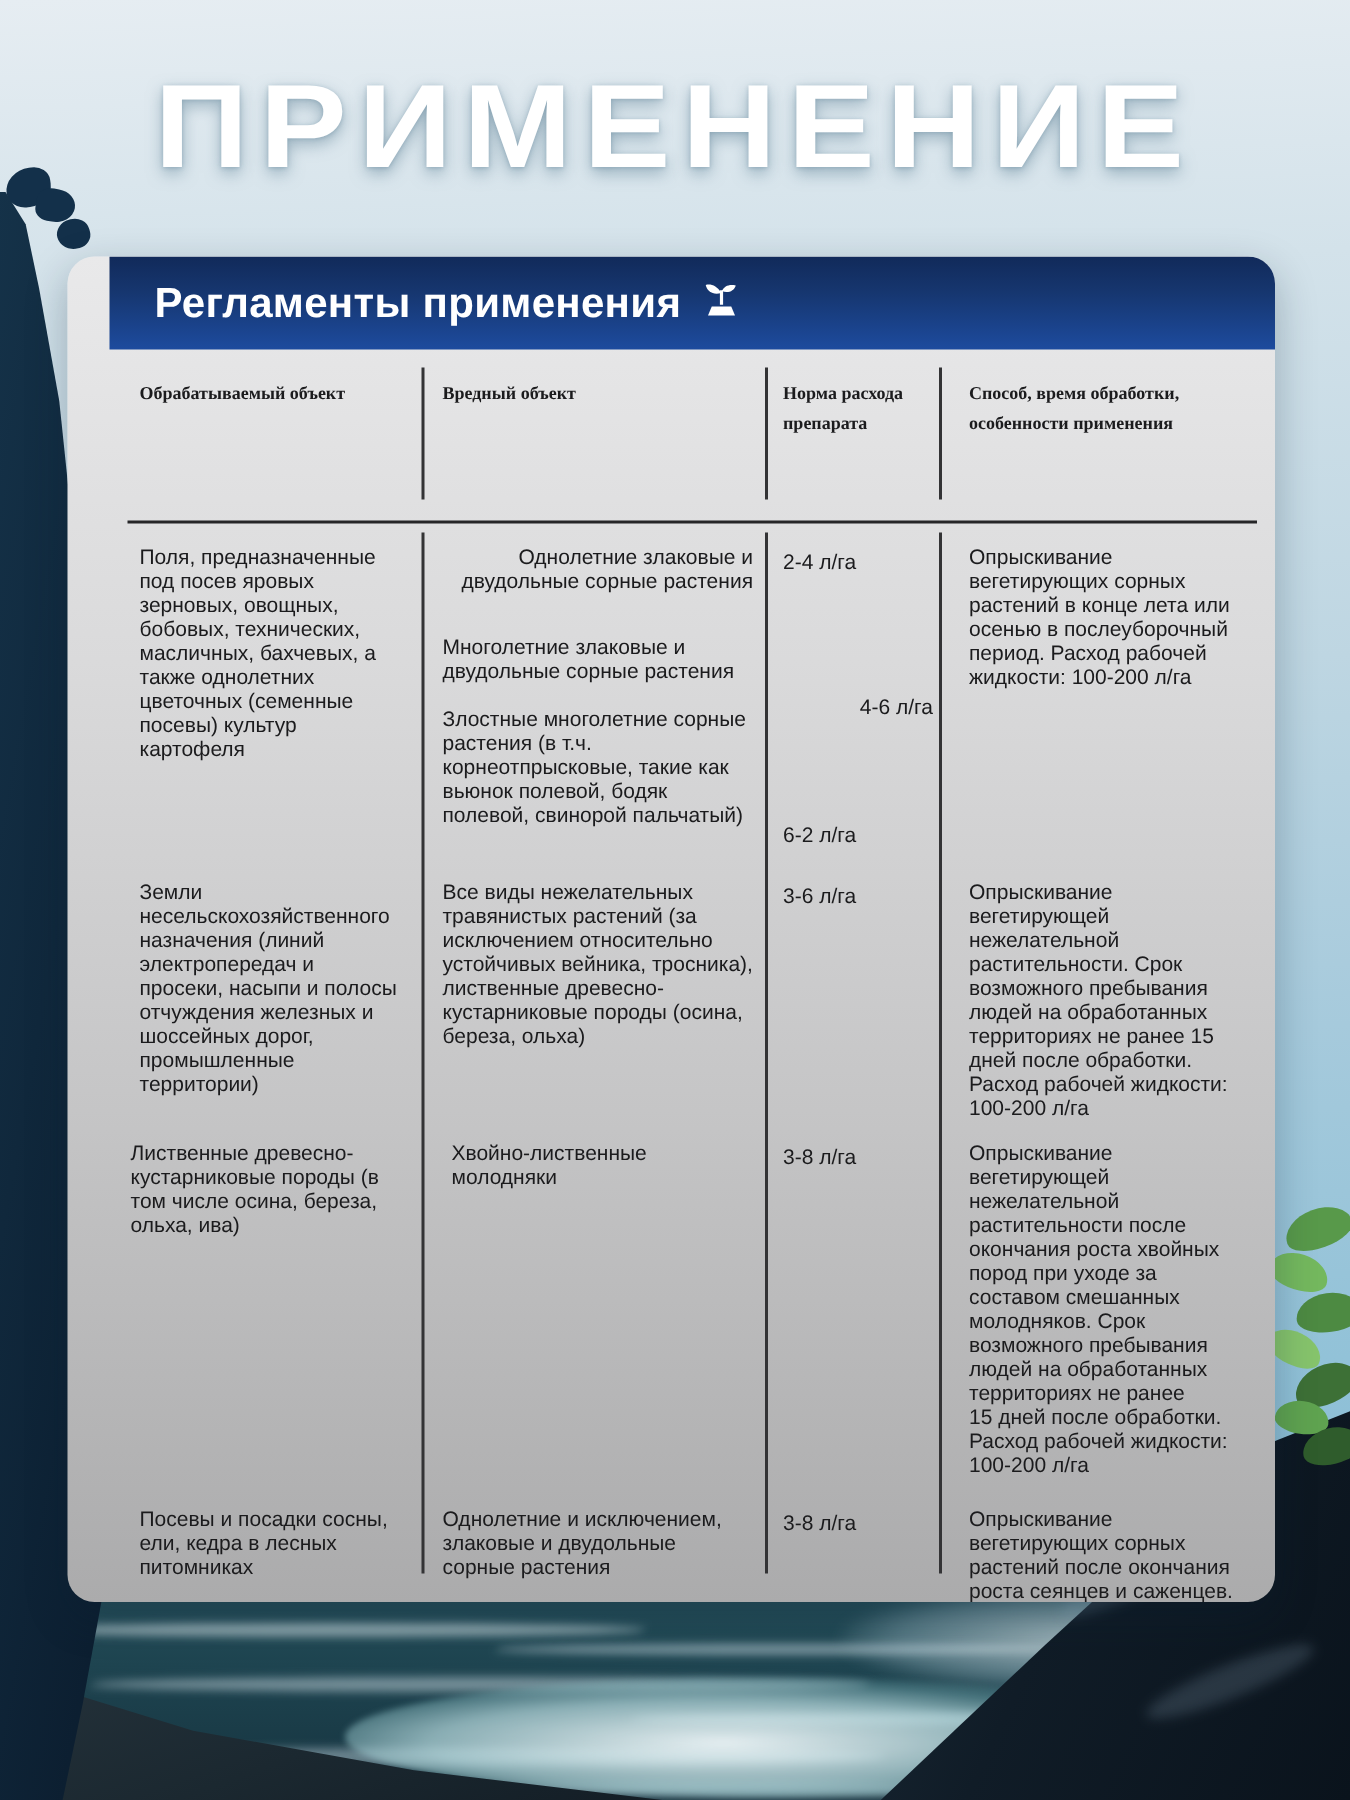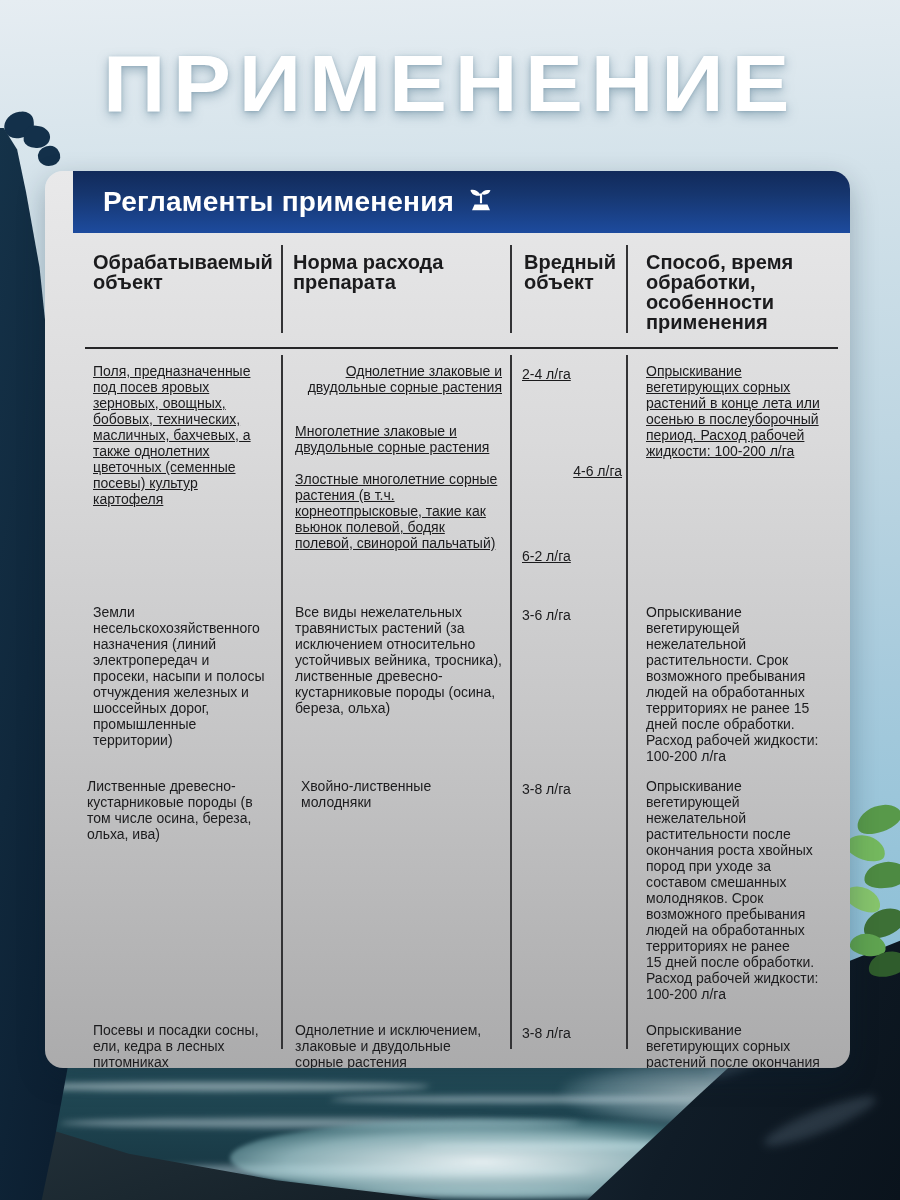--- a/index.html
+++ b/index.html
@@ -63,31 +63,31 @@
     background:linear-gradient(180deg,#e9e9ea 0%,#dadadb 30%,#c6c6c7 62%,#ababac 100%);
     box-shadow:0 10px 28px rgba(12,32,50,.28);padding-left:28px; }
   .card-band { position:relative; height:62px; display:flex; align-items:center; gap:12px;
     padding:0 24px 0 30px;
     background:linear-gradient(180deg,#112a5a 0%,#16366f 38%,#1d4b9e 100%); }
   .card-band-title { color:#ffffff; font-size:28px; font-weight:bold; letter-spacing:.2px; }
   .sprout { width:30px; height:30px; margin-top:-4px; }
   
   .table { position:relative; height:835px; color:#1b1b1d; }
   .grid { display:grid; grid-template-columns:208px 229px 116px 1fr; }
-  .thead { padding-top:19px; min-height:114px; font-size:20px; font-weight:bold; line-height:20px; }
+  .thead { padding-top:19px; min-height:114px; font-size:12px; font-weight:bold; line-height:20px;font-family:Liberation Serif, serif; }
   .hcell { padding-right:10px; }
   .h1 { padding-left:20px; } .h2 { padding-left:14px; } .h3 { padding-left:12px; } .h4 { padding-left:20px; }
   .hrule { position:absolute; left:12px; right:12px; top:114px; height:2px; background:#262628; }
   .vline { position:absolute; width:1.5px; background:#333335; }
   .hv { top:12px; height:88px; }
   .bv { top:122px; height:694px; }
   .vx1 { left:208px; } .vx2 { left:437px; } .vx3 { left:553px; }
   .tbody { padding-top:16px; font-size:14px; line-height:16px; }
   .row { margin:0; }
-  .row-1 { min-height:205px; margin-bottom:36px;text-decoration:underline; }
+  .row-1 { min-height:205px; margin-bottom:18px; }
   .row-2 { min-height:144px; margin-bottom:14px; }
   .row-3 { min-height:188px; margin-bottom:20px; }
   .cell { padding-right:12px; }
   .c-obj { padding-left:20px; padding-right:16px; }
   .c-pest { padding-left:14px; padding-right:8px; }
   .c-rate { padding-left:12px; padding-right:4px; white-space:nowrap; }
   .c-method { padding-left:20px; padding-right:18px; white-space:pre-line; }
   .pest-block-1 { margin-bottom:28px;text-align:right; }
   .pest-block-2 { margin-bottom:16px; }
   .rate-item-1 { margin-top:3px; }
@@ -133,22 +133,22 @@
       <path d="M11.8 8.2 C9.6 4.4, 6.2 3.2, 3.6 4.0 C4.2 7.4, 7.8 9.6, 11.8 8.2 Z" fill="#ffffff"></path>
       <path d="M12.2 7.2 C13.4 4.4, 16.2 3.4, 19.6 4.2 C18.8 7.2, 15.2 8.6, 12.2 7.2 Z" fill="#ffffff"></path>
       <path d="M6.8 15.5 L17.2 15.5 L19.2 20.2 L4.8 20.2 Z" fill="#ffffff"></path>
     </svg>
   </div>
 
   <div class="table">
 
     <div class="thead grid">
       <div class="hcell h1">Обрабатываемый объект</div>
+      <div class="hcell h2">Вредный объект</div>
       <div class="hcell h3">Норма расхода препарата</div>
-      <div class="hcell h2">Вредный объект</div>
       <div class="hcell h4">Способ, время обработки, особенности применения</div>
     </div>
     <div class="hrule"></div>
     <div class="vline hv vx1"></div>
     <div class="vline hv vx2"></div>
     <div class="vline hv vx3"></div>
     <div class="vline bv vx1"></div>
     <div class="vline bv vx2"></div>
     <div class="vline bv vx3"></div>
 

